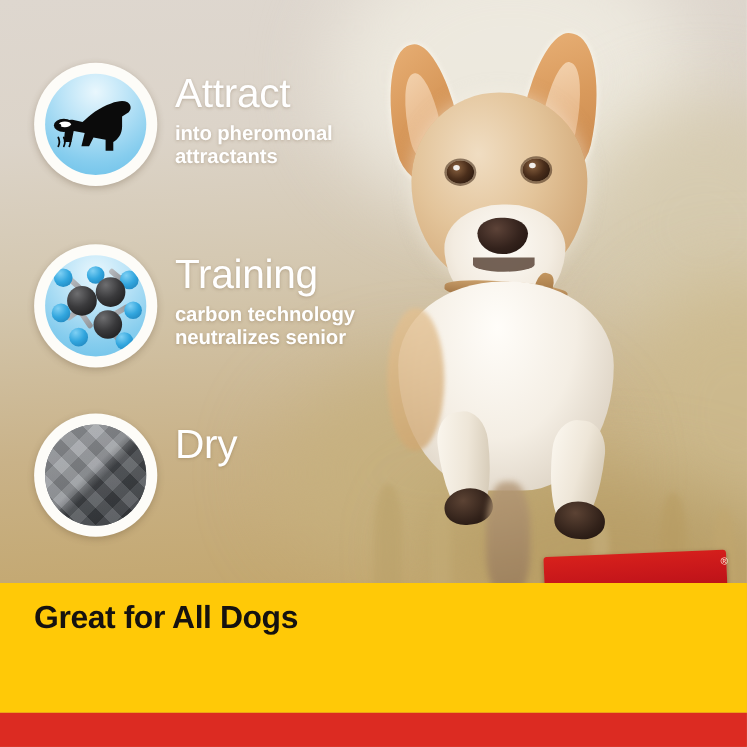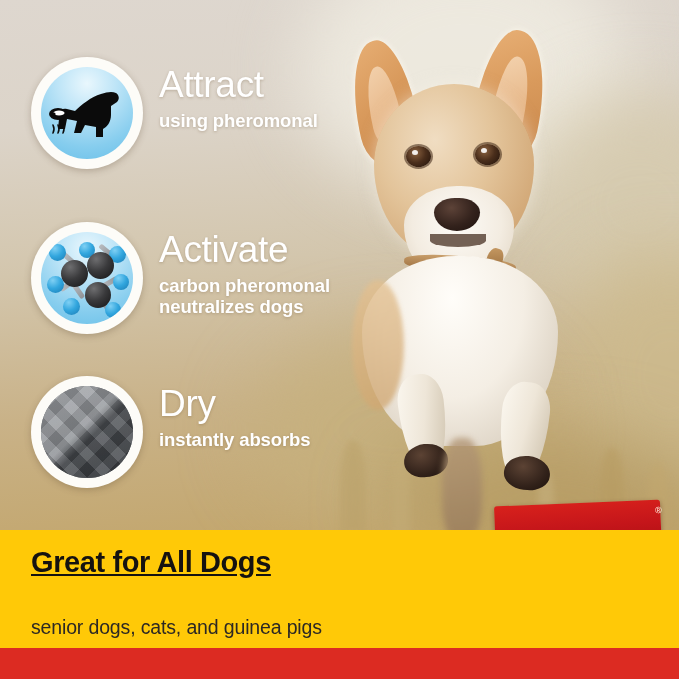--- a/index.html
+++ b/index.html
@@ -74,21 +74,21 @@
     font-family:"Liberation Serif","DejaVu Serif",serif;font-weight:bold;font-size:41px;color:#fffdf4;
     letter-spacing:0px;transform:rotate(-1.2deg);
     text-shadow:1px 1px 0 #7c0b09,-1px 0 0 #f6e6c4,0 2px 3px rgba(0,0,0,.4);}
   .glad-reg{position:absolute;right:7px;top:2px;font-size:9px;color:#fff4e0;transform:rotate(-2.4deg);}
   .forpets{position:absolute;left:40px;top:57px;font-size:21px;font-weight:bold;letter-spacing:.4px;}
   .forpets .w-for{color:#4b4038;font-size:17px;}
   .forpets .w-pets{color:#c4151a;font-size:22px;}
 
   
   .yellow{position:absolute;left:0;top:530px;width:679px;height:118px;background:#ffc907;}
-  .y-head{position:absolute;left:31px;top:16px;font-size:29px;font-weight:bold;color:#151210;letter-spacing:-.4px;text-decoration:underline;}
+  .y-head{position:absolute;left:31px;top:16px;font-size:29px;font-weight:bold;color:#151210;letter-spacing:-.4px;}
   .y-sub{position:absolute;left:31px;top:56px;font-size:19.5px;line-height:1.42;color:#2c2824;letter-spacing:-.15px;}
   .redbar{position:absolute;left:0;top:648px;width:679px;height:31px;background:#dc2b22;}
 </style>
 </head>
 <body>
 
 <div id="poster">
 
   <div class="photo">
     <div class="blur-blob" style="left:300px;top:-60px;width:330px;height:260px;background:rgba(240,236,226,.85);"></div>
@@ -150,21 +150,22 @@
               <path d="M12 58 q2 4 0 8"></path>
               <path d="M17 58 q2 4 0 8"></path>
               <path d="M22 58 q2 4 0 8"></path>
             </g>
           </svg>
         </div>
       </div>
       <div class="ftext">
         <div class="ftitle">Attract</div>
         <div class="fsub">
-          <span>using pheromonal</span><br>
+          <span>into pheromonal</span><br>
+          <span>attractants</span>
         </div>
       </div>
     </div>
 
     <div class="feature" style="left:31px;top:222px;">
       <div class="badge">
         <div class="badge-inner badge-blue">
 
           <div class="bond" style="left:20px;top:26px;width:20px;height:5px;transform:rotate(42deg);"></div>
           <div class="bond" style="left:18px;top:50px;width:19px;height:5px;transform:rotate(-36deg);"></div>
@@ -181,55 +182,54 @@
           <div class="mol atom-h" style="left:68px;top:14px;width:17px;height:17px;"></div>
           <div class="mol atom-h" style="left:72px;top:42px;width:16px;height:16px;"></div>
           <div class="mol atom-h" style="left:64px;top:70px;width:16px;height:16px;"></div>
 
           <div class="mol atom-c" style="left:20px;top:28px;width:27px;height:27px;"></div>
           <div class="mol atom-c" style="left:46px;top:20px;width:27px;height:27px;"></div>
           <div class="mol atom-c" style="left:44px;top:50px;width:26px;height:26px;"></div>
         </div>
       </div>
       <div class="ftext">
-        <div class="ftitle">Activate</div>
+        <div class="ftitle">Training</div>
         <div class="fsub">
-          <span>carbon pheromonal</span><br>
-          <span>neutralizes dogs</span>
+          <span>carbon technology</span><br>
+          <span>neutralizes senior</span>
         </div>
       </div>
     </div>
 
     <div class="feature" style="left:31px;top:376px;">
       <div class="badge">
         <div class="badge-inner badge-gray">
           <div class="quilt"></div>
         </div>
       </div>
       <div class="ftext">
         <div class="ftitle">Dry</div>
         <div class="fsub">
-          <span>instantly absorbs</span><br>
+          <br>
         </div>
       </div>
     </div>
   </div>
 
   <div class="logo">
     <div class="glad-banner"></div>
     <div class="glad-word">GLAD</div>
     <div class="glad-reg">®</div>
     <div class="forpets">
       <span class="w-for">FOR</span>
       <span class="w-pets">PETS</span>
     </div>
   </div>
 
   <div class="yellow">
     <div class="y-head">Great for All Dogs</div>
     <div class="y-sub">
       <br>
-      <span>senior dogs, cats, and guinea pigs</span>
     </div>
   </div>
 
   <div class="redbar"></div>
 </div>
 
 </body></html>

